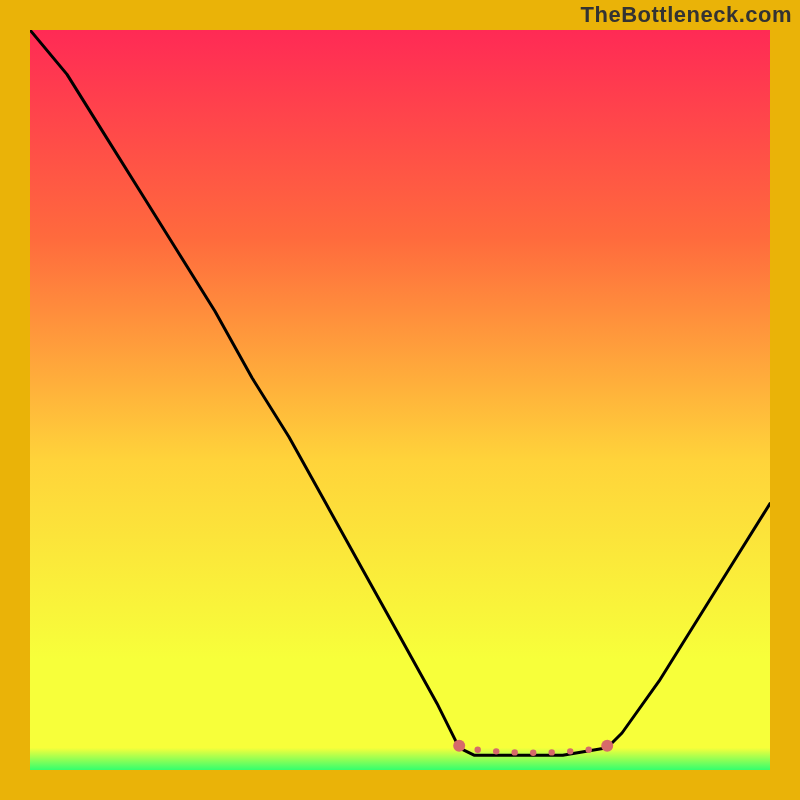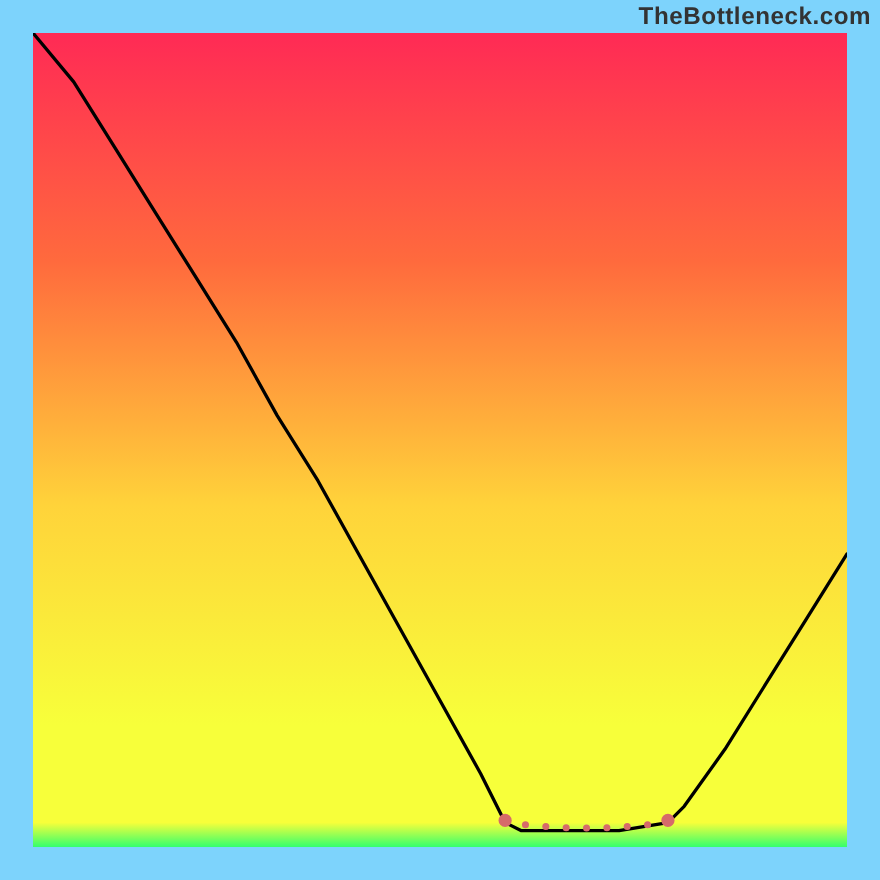--- a/index.html
+++ b/index.html
@@ -8,21 +8,21 @@
     background: #000;
     width: 800px;
     height: 800px;
     overflow: hidden;
     font-family: Arial, Helvetica, sans-serif;
   }
   .wrap {
     position: relative;
     width: 800px;
     height: 800px;
-    background: #7dd3fc;
+    background: #eab308;
   }
   .watermark {
     position: absolute;
     top: 2px;
     right: 8px;
     color: #333;
     font-size: 22px;
     font-weight: bold;
     letter-spacing: 0.5px;
     z-index: 5;

